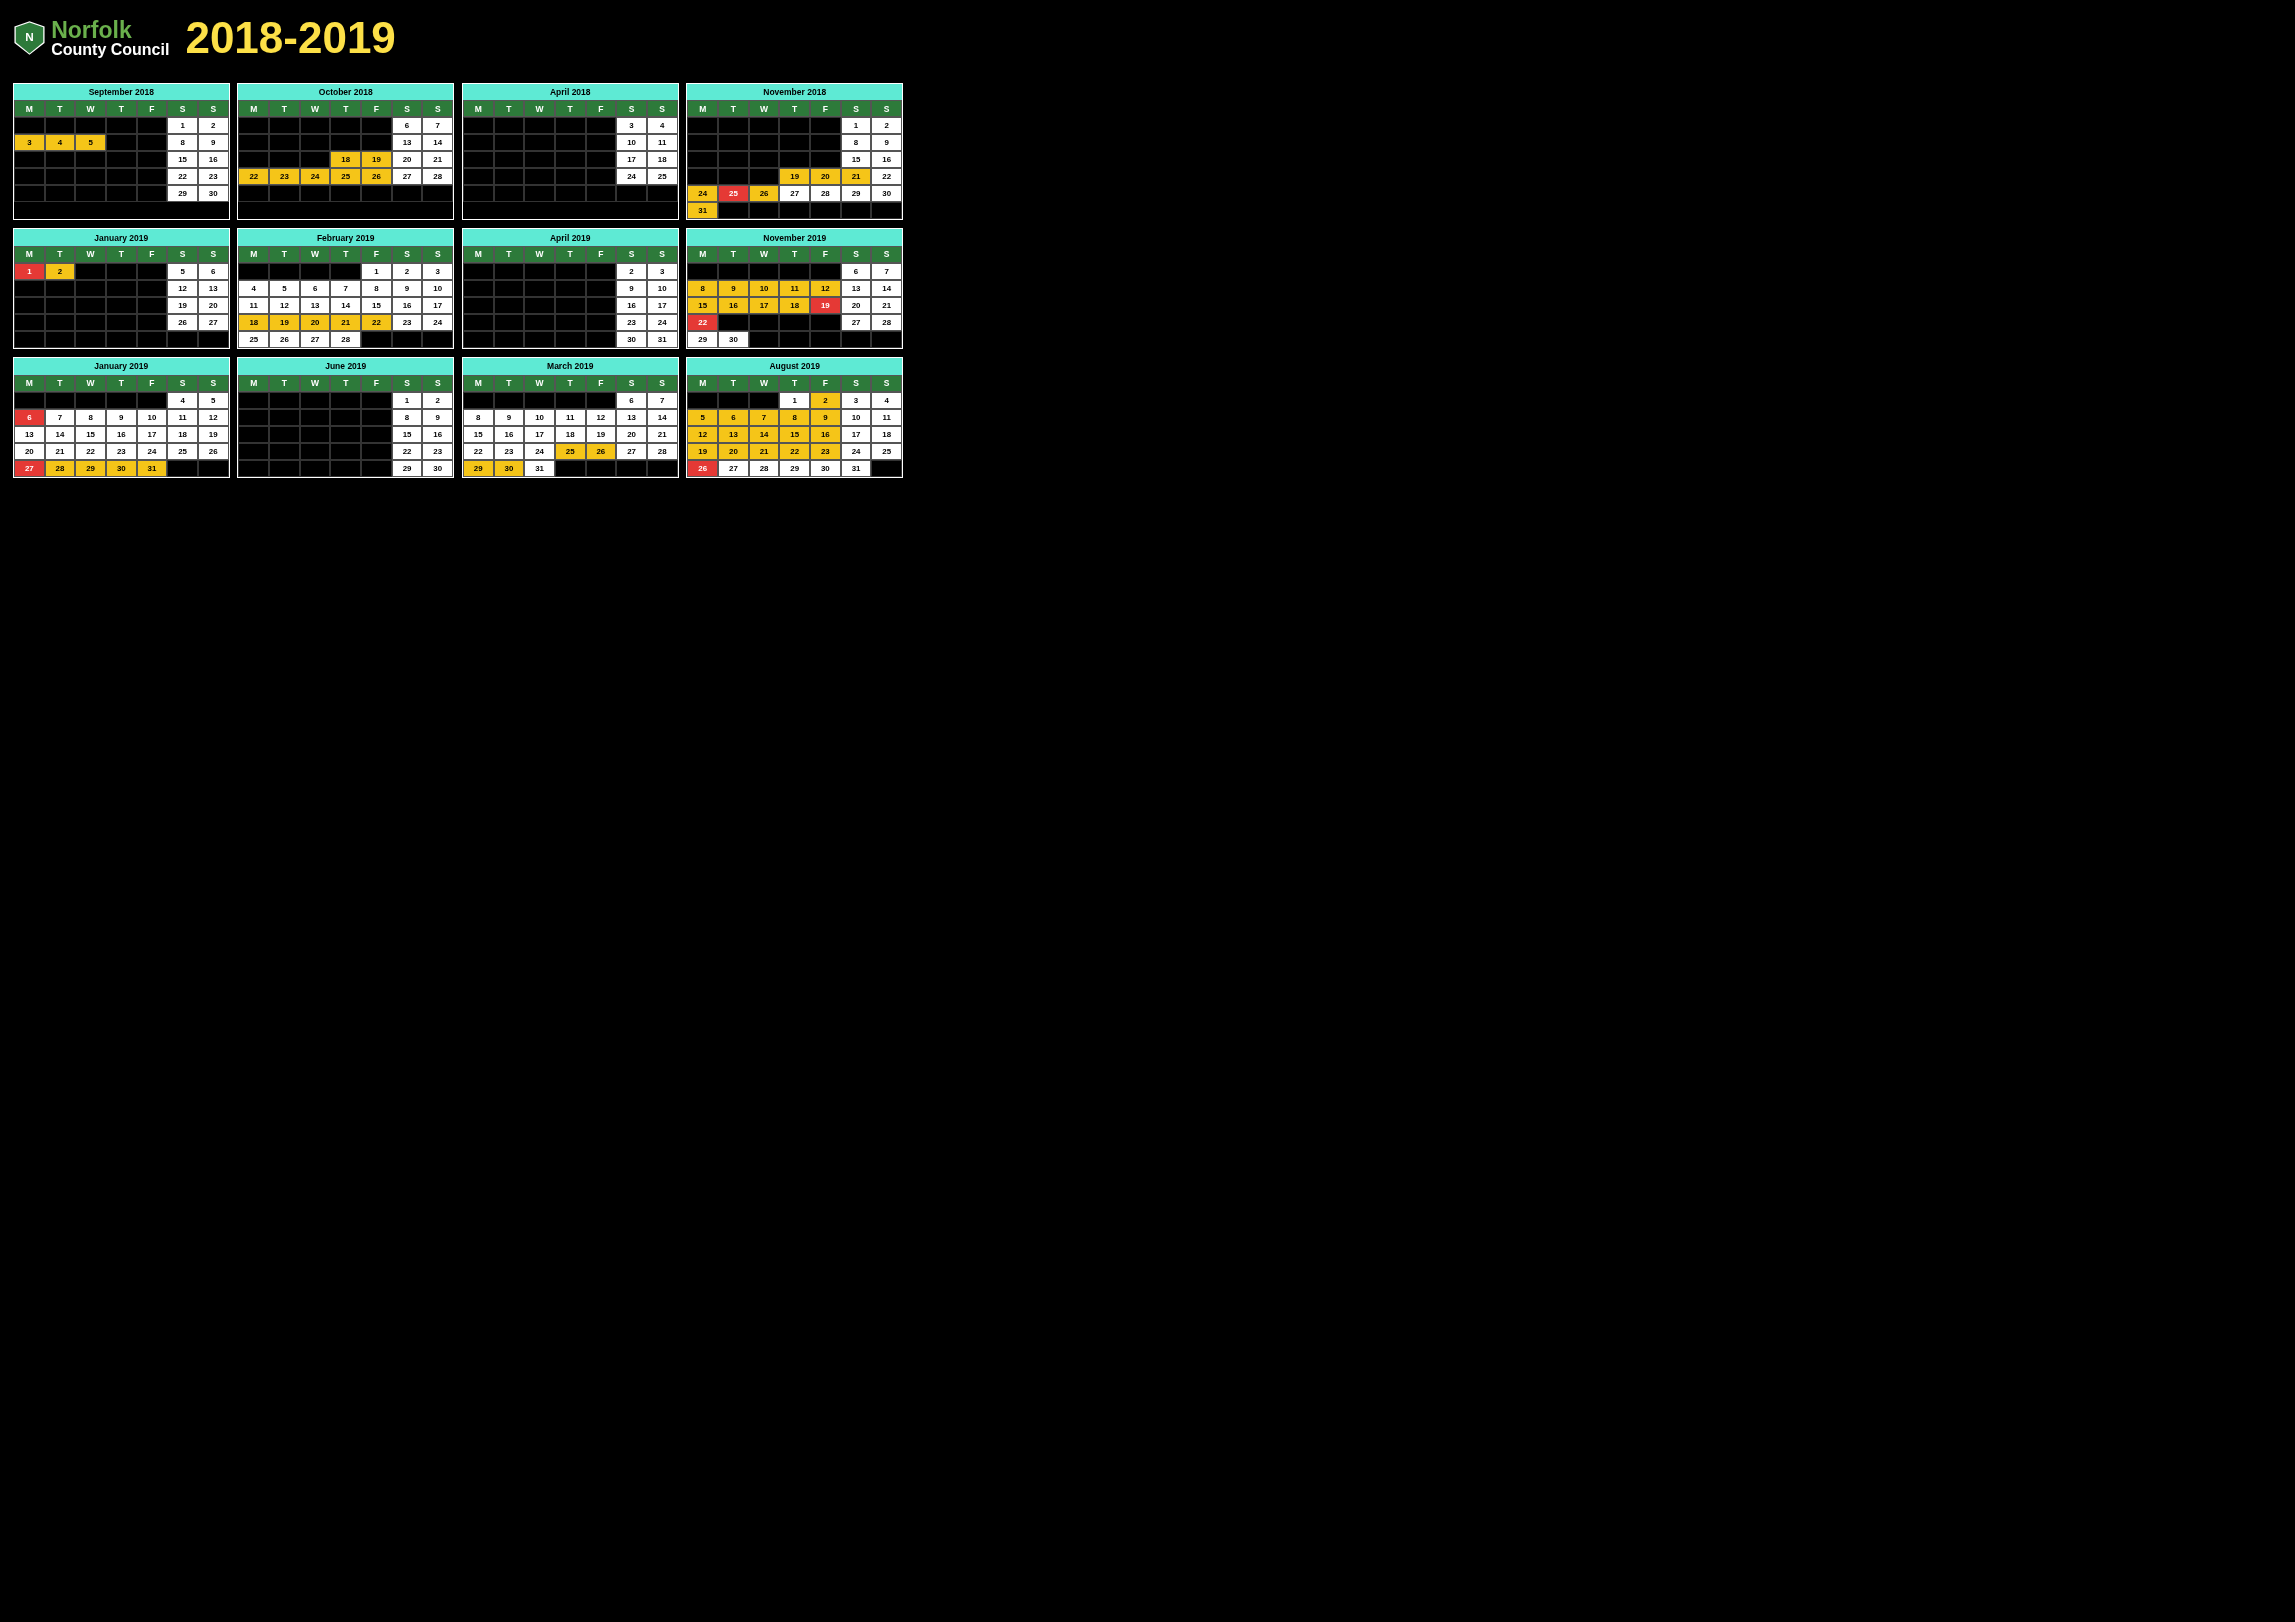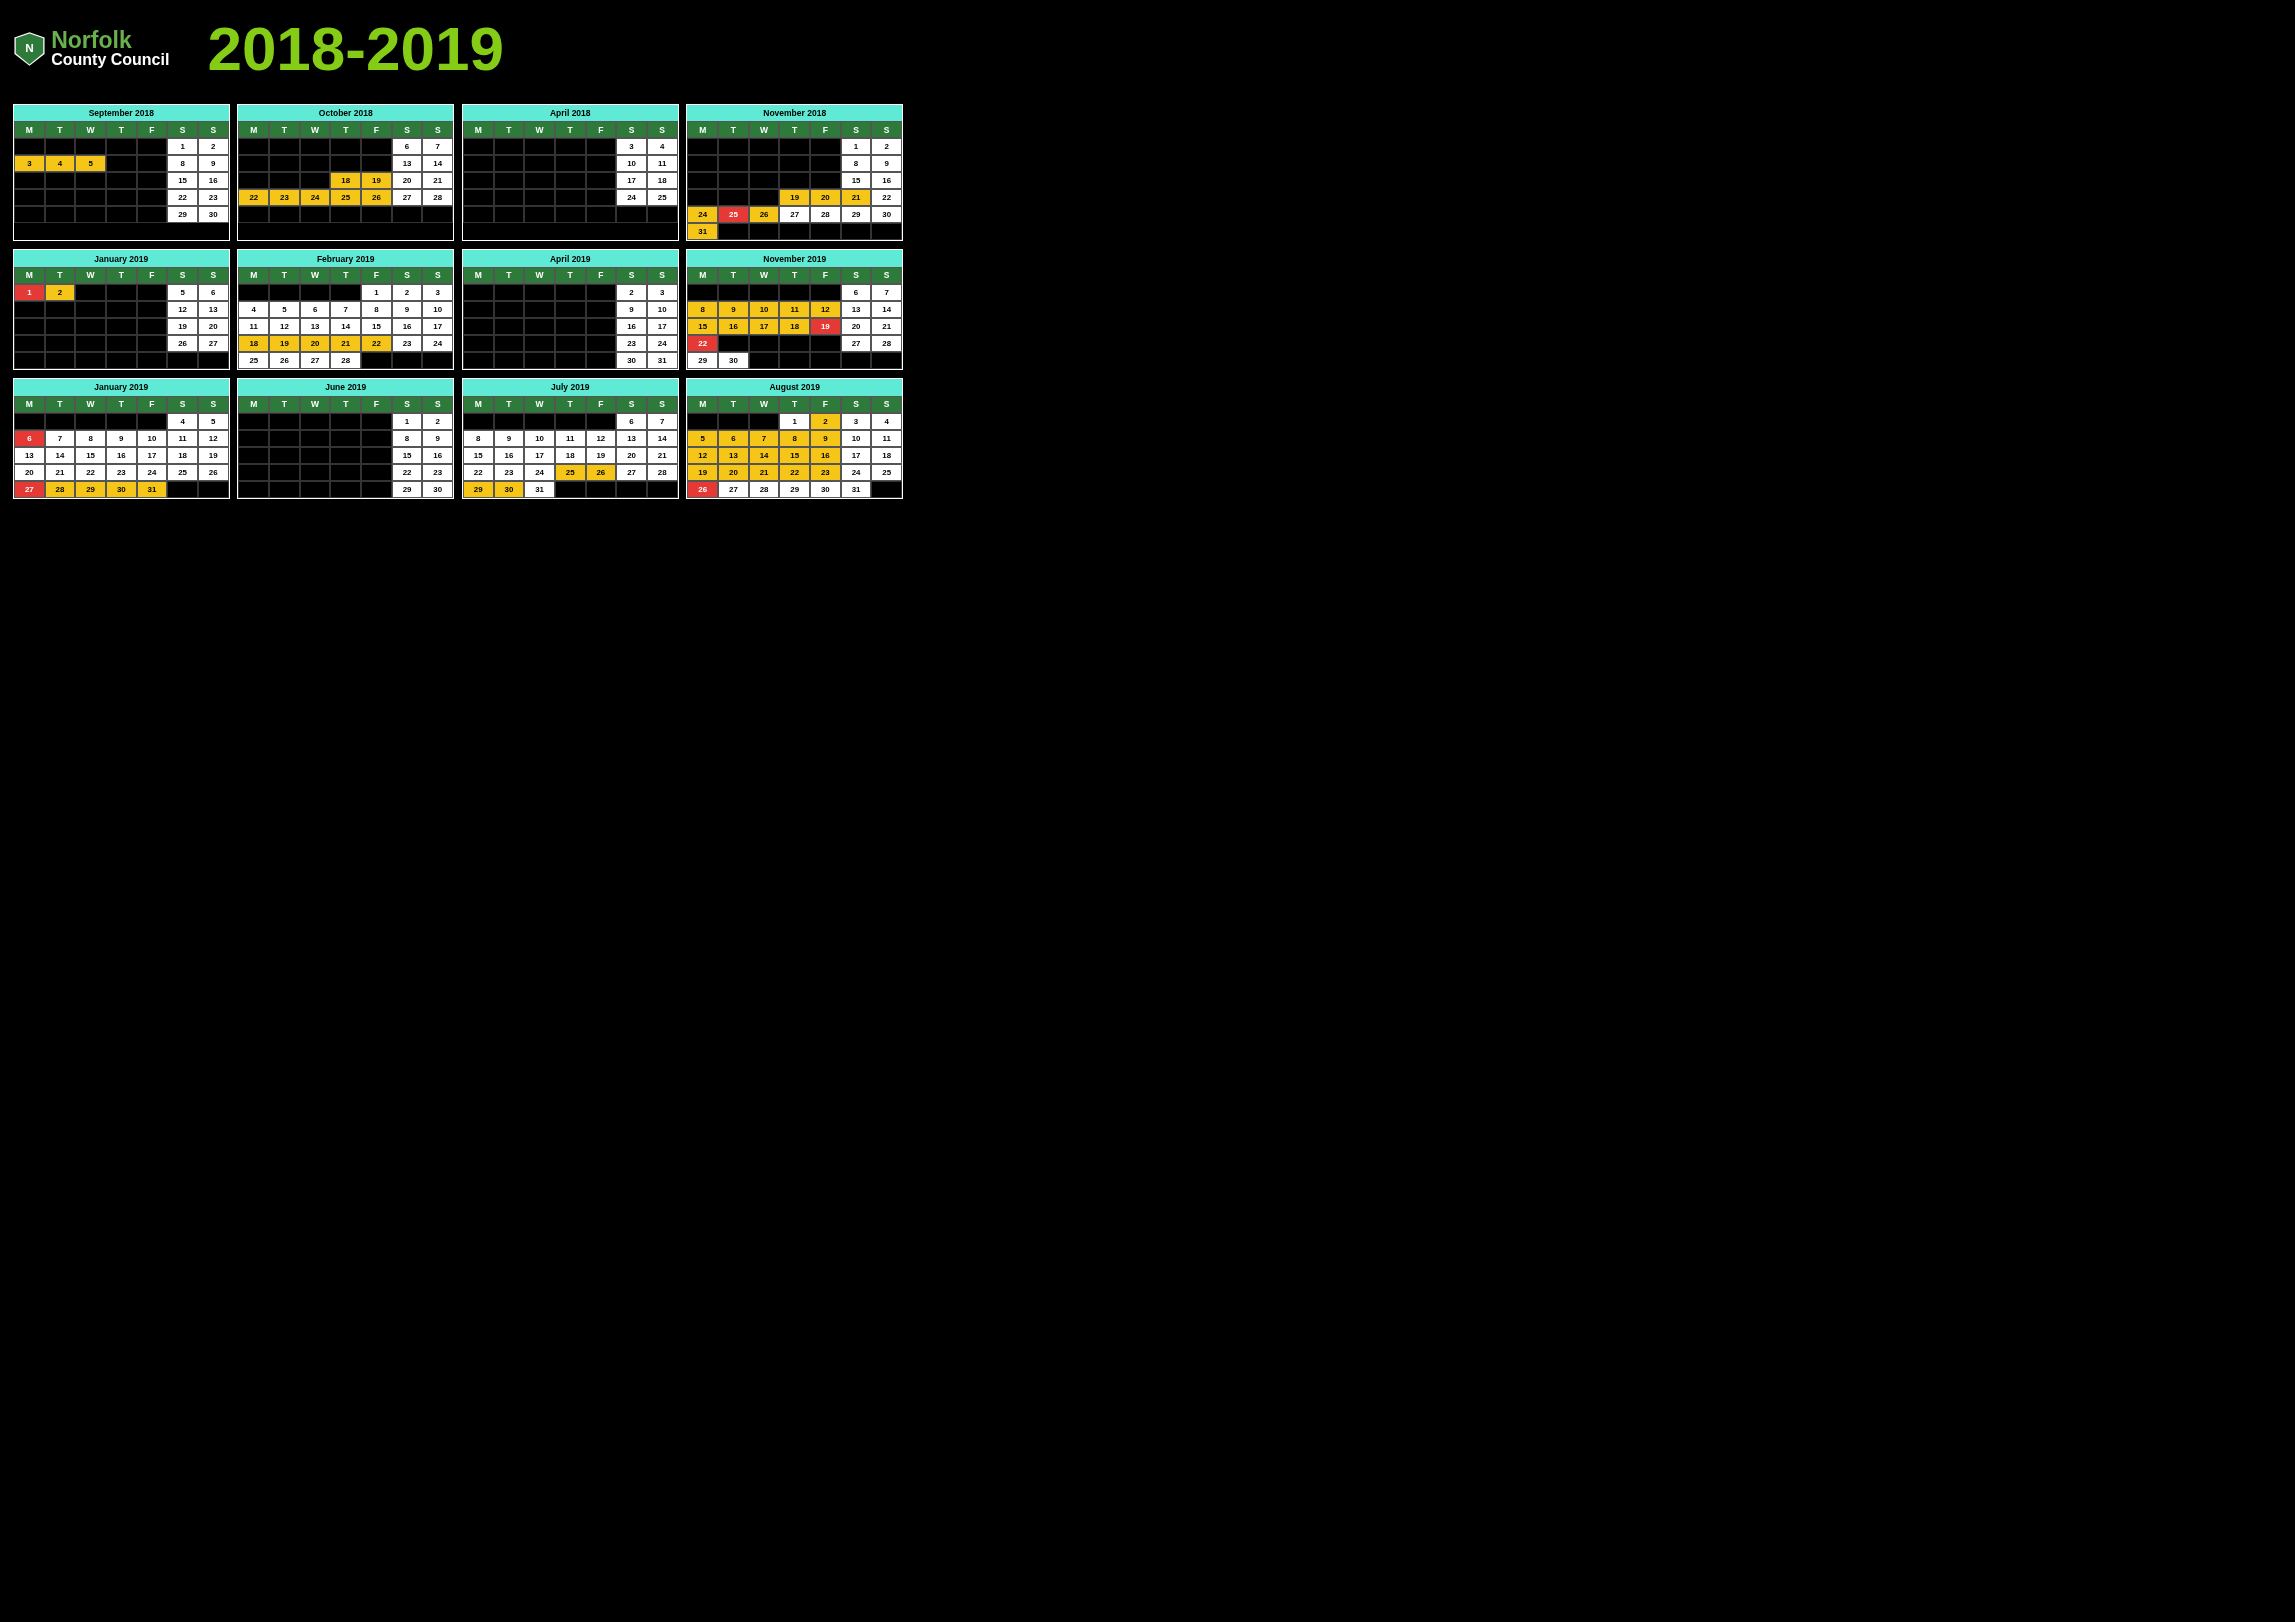--- a/index.html
+++ b/index.html
@@ -34,24 +34,24 @@
       color: #6ab04c;
       font-size: 23px;
       font-weight: 900;
     }
     .logo-council {
       color: white;
       font-size: 16px;
       font-weight: bold;
     }
     .year-title {
-      color: #84cc16;
-      font-size: 62px;
+      color: #fde047;
+      font-size: 44px;
       font-weight: 900;
-      margin-left: 25px;
+      margin-left: 3px;
     }
     .calendars-grid {
       display: grid;
       grid-template-columns: repeat(4, 1fr);
       gap: 7.9px;
     }
     .calendar {
       border: 1.3px solid white;
     }
     .cal-title {
@@ -579,21 +579,21 @@
         <div class="cal-cell empty"></div>
         <div class="cal-cell empty"></div>
         <div class="cal-cell empty"></div>
         <div class="cal-cell empty"></div>
         <div class="cal-cell empty"></div>
         <div class="cal-cell white-bg">29</div>
         <div class="cal-cell white-bg">30</div>
       </div>
     </div>
     <div class="calendar">
-      <div class="cal-title">July 2019</div>
+      <div class="cal-title">March 2019</div>
       <div class="cal-grid">
         <div class="cal-cell header-cell">M</div>
         <div class="cal-cell header-cell">T</div>
         <div class="cal-cell header-cell">W</div>
         <div class="cal-cell header-cell">T</div>
         <div class="cal-cell header-cell">F</div>
         <div class="cal-cell header-cell">S</div>
         <div class="cal-cell header-cell">S</div>
         <div class="cal-cell empty"></div>
         <div class="cal-cell empty"></div>

